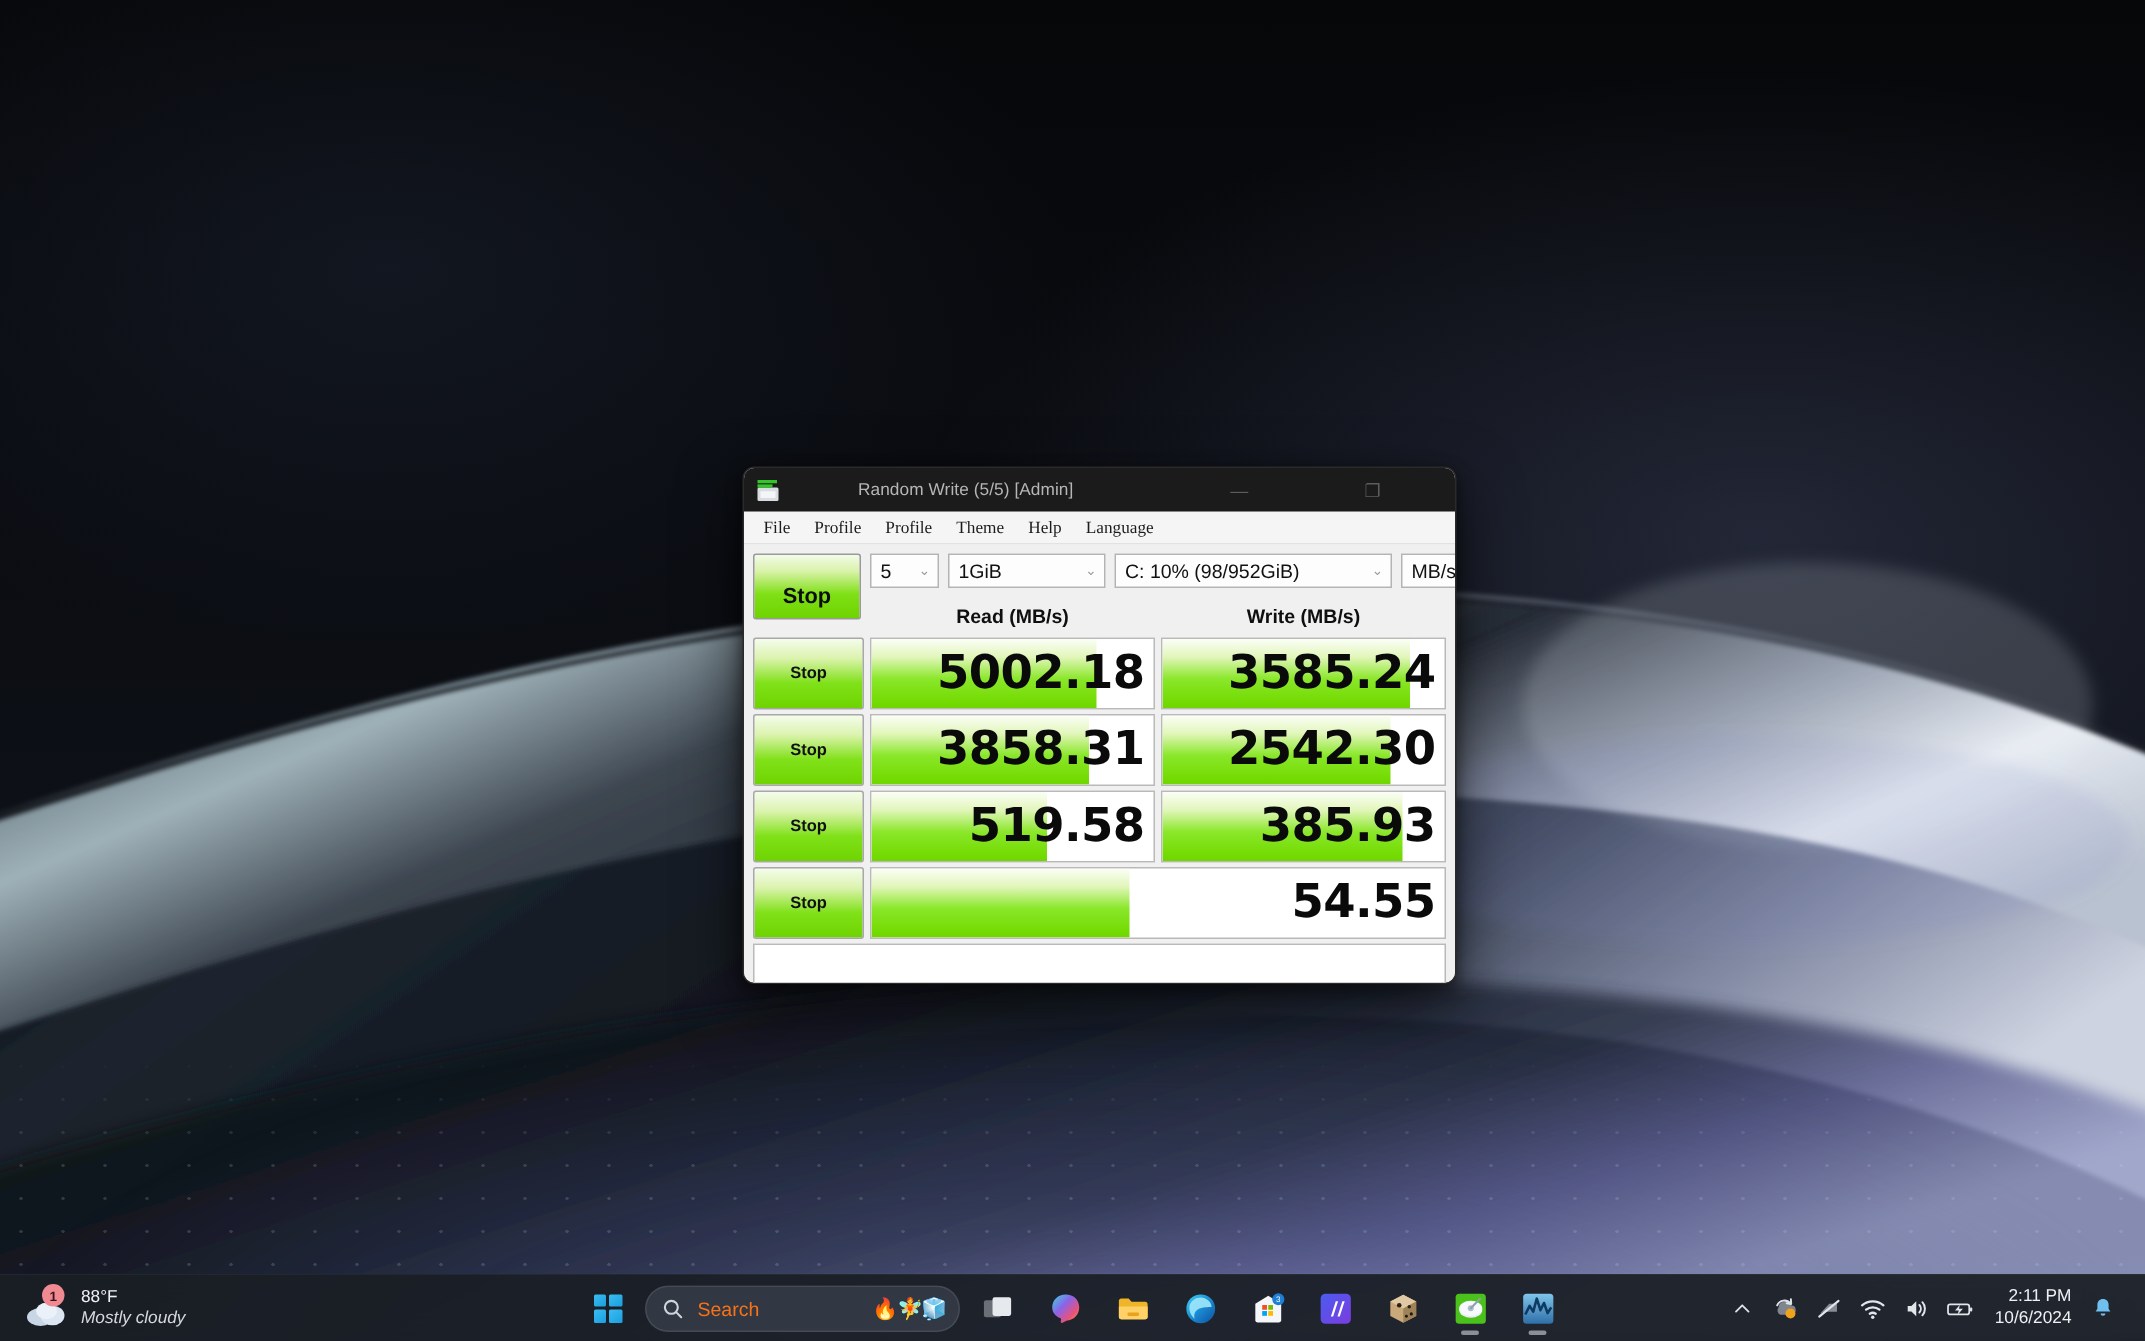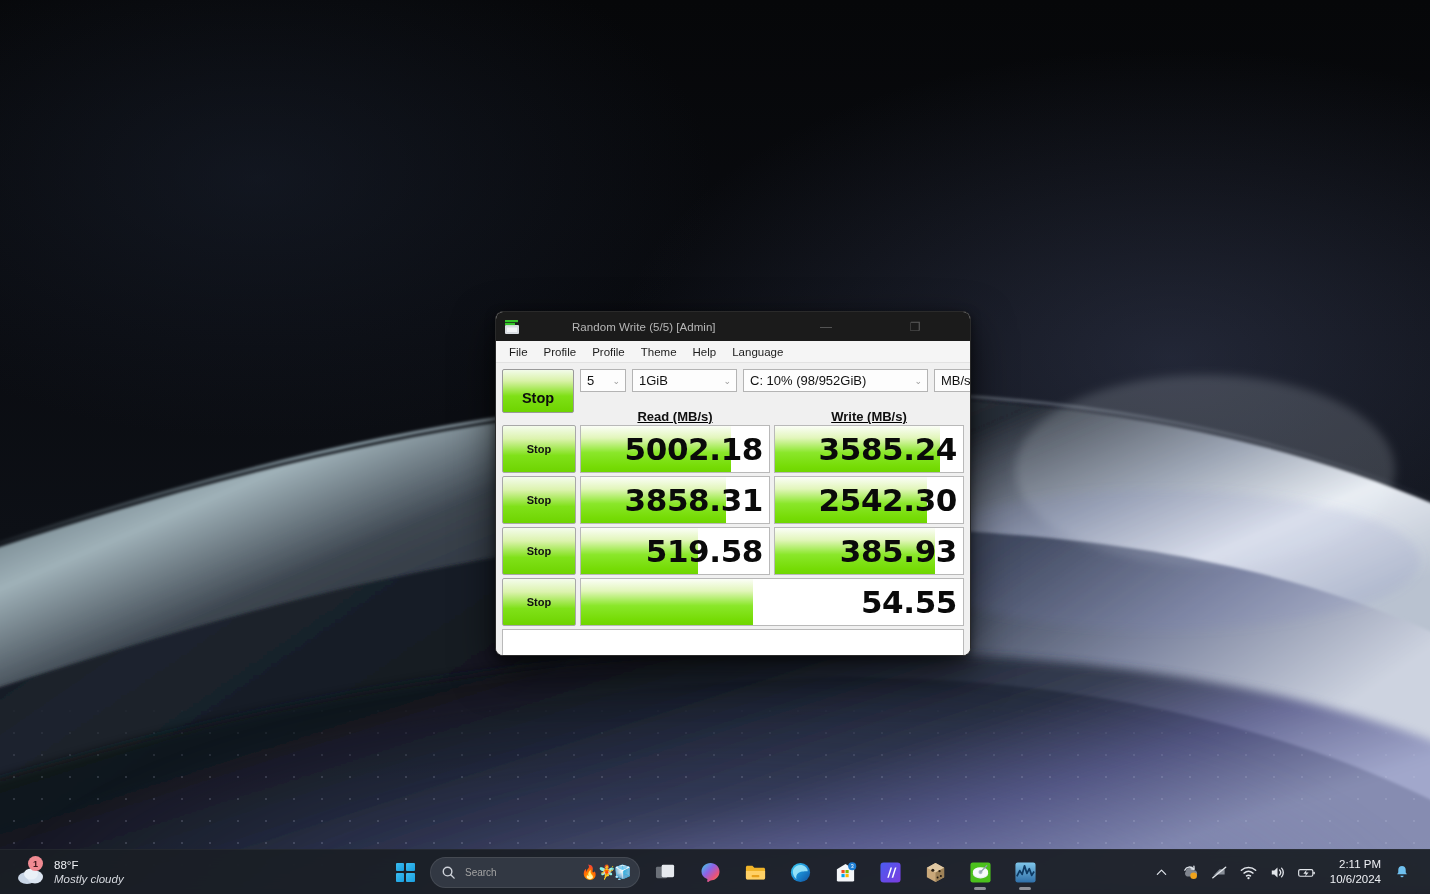--- a/index.html
+++ b/index.html
@@ -104,20 +104,21 @@
     display: flex;
     align-items: center;
     padding-left: 5px;
     border-bottom: 1px solid #e2e2e2;
   }
   .menu-item {
     font-size: 11.5px;
     color: #1c1c1c;
     padding: 2px 8px;
     white-space: nowrap;
+    font-family: Liberation Serif, serif;
   }
 
   .cdm-body {
     background: #f0f0f0;
     padding: 6px 6px 0 6px;
     height: calc(100% - 51px);
   }
 
   
   .toolbar {
@@ -172,22 +173,21 @@
   .combo-count { width: 46px; }
   .combo-size  { width: 105px; }
   .combo-drive { width: 185px; }
   .combo-unit  { width: 66px; }
 
   
   .colheads {
     display: flex;
     margin-top: 2px;
     height: 21px;
-    align-items: flex-end;
-    text-decoration: underline;
+    align-items: flex-start;
   }
   .ch-spacer { width: 78px; flex: 0 0 auto; }
   .ch {
     flex: 1 1 0;
     text-align: center;
     font-size: 13px;
     font-weight: bold;
     color: #0f0f0f;
   }
   .ch.read { margin-right: 4px; }
@@ -302,21 +302,21 @@
     width: 210px; height: 31px;
     border-radius: 16px;
     background: rgba(60,66,78,0.72);
     border: 1px solid rgba(255,255,255,0.09);
     display: flex;
     align-items: center;
     padding: 0 10px;
     gap: 9px;
     position: relative;
   }
-  .search-label { color: #a3a3a3; font-size: 10px; }
+  .search-label { color: #f97316; font-size: 13px; }
   .search-emoji { position: absolute; right: 8px; font-size: 14px; letter-spacing: -1px; }
 
   .tb-app {
     width: 40px; height: 40px;
     display: flex; align-items: center; justify-content: center;
     position: relative;
     border-radius: 5px;
   }
   .tb-app .dot {
     position: absolute;

